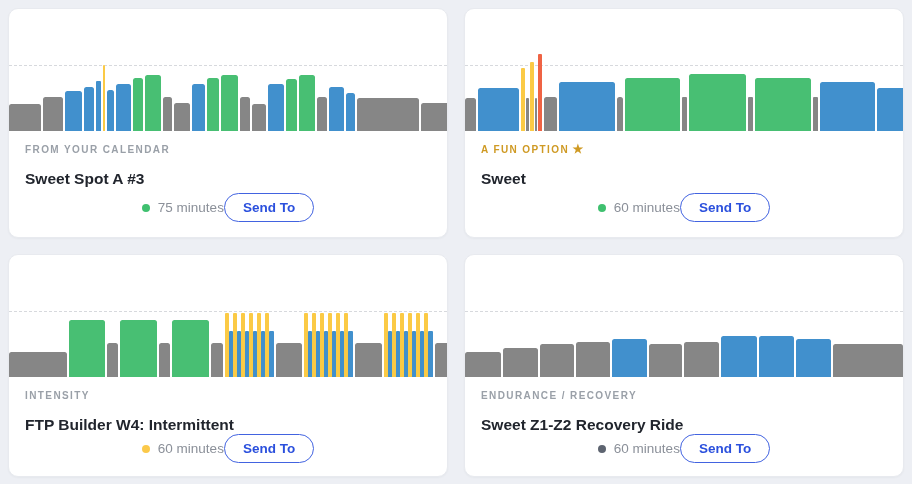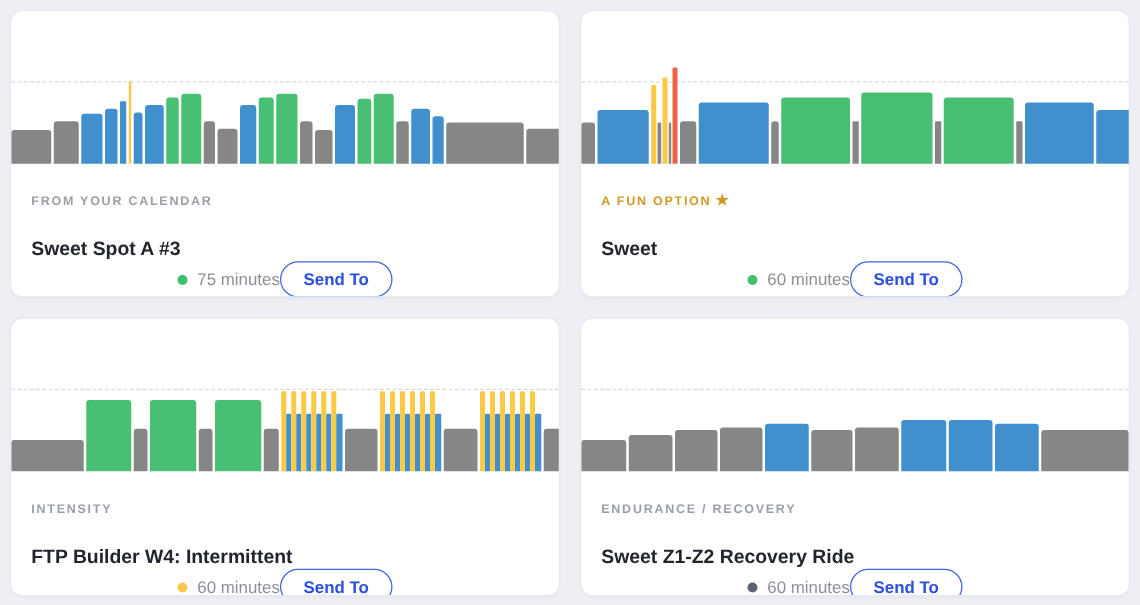--- a/index.html
+++ b/index.html
@@ -40,31 +40,31 @@
   .bars {
     position: absolute;
     left: 0; right: 0; bottom: 0;
     display: flex;
     align-items: flex-end;
   }
   .bar {
     flex: 0 0 auto;
     border-radius: 2.5px 2.5px 0 0;
   }
-  .info { padding: 22px 16px 0 16px; }
+  .info { padding: 11px 16px 0 16px; }
   .card-label {
     font-size: 10px;
     font-weight: 700;
     letter-spacing: 1.4px;
     color: #9aa0a8;
     text-transform: uppercase;
   }
   .card-label .star { font-size: 12px; letter-spacing: 0; }
   .card-title {
-    margin-top: 24px;
+    margin-top: 14px;
     font-size: 15.5px;
     font-weight: 700;
     color: #21252d;
   }
   .card-footer {
     margin-top: auto;
     padding: 0 16px 15px 16px;
     display: flex;
     align-items: center;
     justify-content: center;

